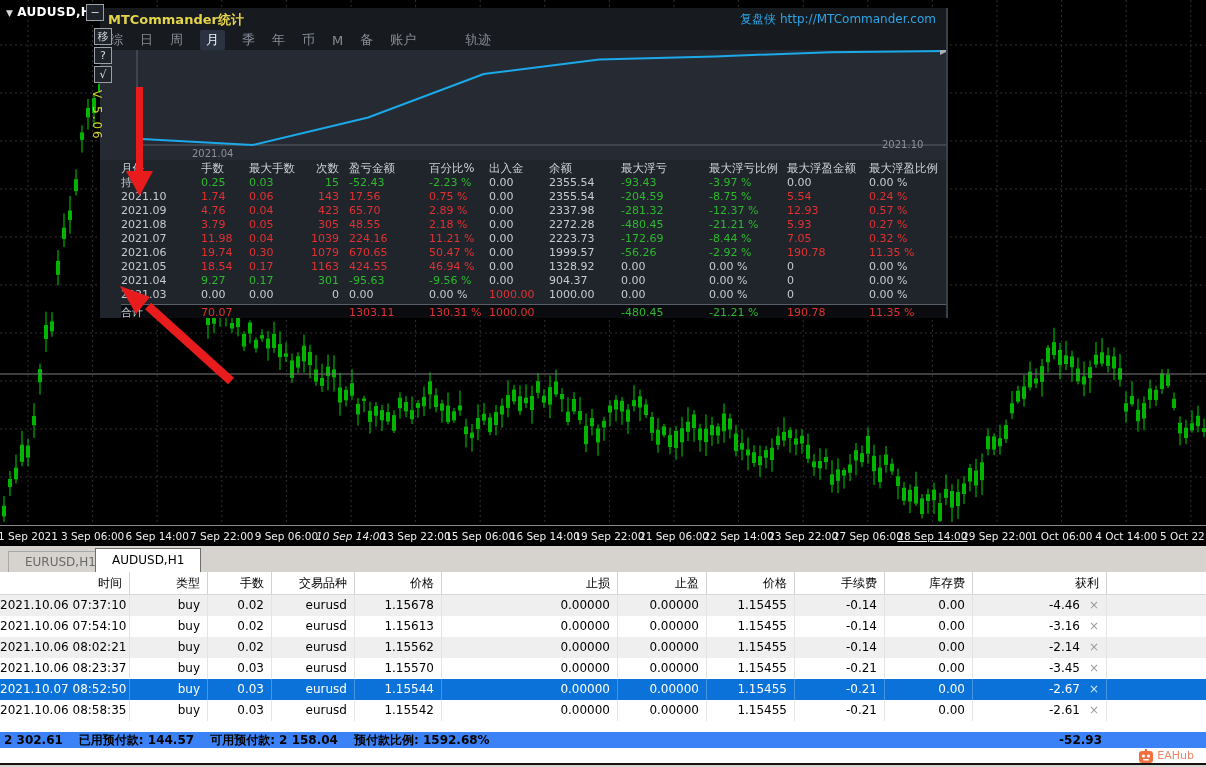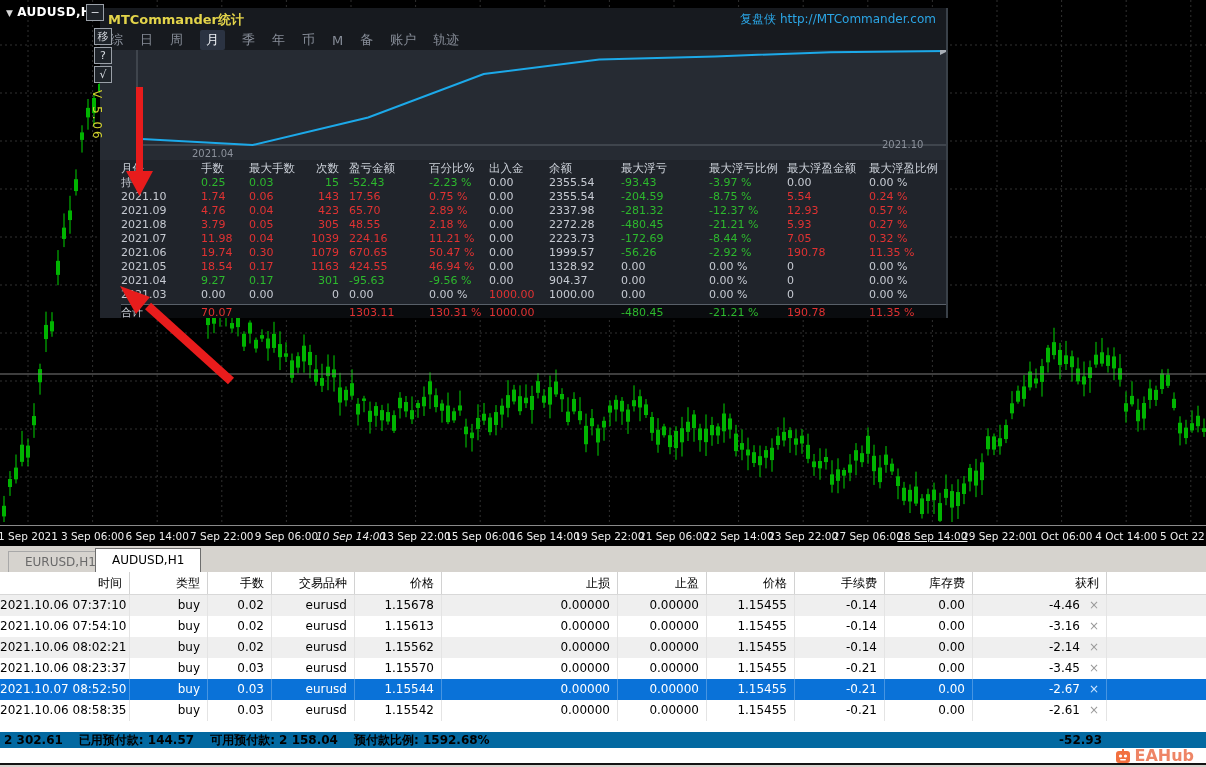--- a/index.html
+++ b/index.html
@@ -24,21 +24,21 @@
   
   #panel{position:absolute;left:100px;top:8px;width:848px;height:310px;background:#171a1f;z-index:10;
     border-right:2px solid #3a4149;overflow:hidden}
   #panel-titlebar{position:absolute;left:0;top:0;right:0;height:20px}
   #panel-title{position:absolute;left:8px;top:3px;color:#e3d44a;font-size:13px;font-weight:700}
   #panel-brand{position:absolute;right:10px;top:3px;color:#2ba6e6;font-size:12px}
   #panel-menu{position:absolute;left:10px;top:22px;right:10px;height:20px;display:flex;align-items:center;gap:17px;
     color:#868c97;font-size:13px}
   .menu-item{cursor:default}
   .menu-item.sel{background:#2b3342;color:#eef1f6;padding:1px 6px;border-radius:2px}
-  .menu-track{}
+  .menu-track{margin-left:32px}
   #panel-chart{position:absolute;left:0;top:42px;width:848px;height:110px;background:#262b33}
   .axis-lab{position:absolute;color:#8b919b;font-size:10px;z-index:11}
   #lab-first{left:92px;top:140px}
   #lab-last{left:782px;top:131px}
 
   #stats-table{position:absolute;left:0;top:152px;right:0;bottom:0;background:#20242b;padding-left:21px}
   .srow{display:grid;grid-template-columns:80px 48px 47px 45px 88px 60px 60px 72px 88px 78px 82px 1fr;
     height:14px;line-height:14px;font-size:11px;white-space:nowrap}
   .srow.shead{height:16px;line-height:16px;font-size:11.5px;color:#ccd1d9}
   .srow>*:nth-child(4){text-align:right;padding-right:2px}
@@ -64,27 +64,27 @@
   .tcell{text-align:right;padding-right:7px;border-right:1px solid #e4e4e4;overflow:hidden;white-space:nowrap}
   .thead .tcell{border-right-color:#d2d2d2}
   .tcell.fill{border-right:none}
   .trow.alt{background:#efefef}
   .trow.sel{background:#0a72d8;color:#fff}
   .trow.sel .tcell{border-right-color:rgba(255,255,255,.25)}
   .profit-cell{position:relative;padding-right:26px}
   .close-x{position:absolute;right:7px;top:0;color:#9a9a9a;font-size:12px;cursor:default}
   .sel .close-x{color:#cfe6ff}
 
-  #statusbar{position:absolute;left:0;top:186px;width:100%;height:16px;background:#0369a1;display:flex;gap:16px;
+  #statusbar{position:absolute;left:0;top:186px;width:100%;height:16px;background:#3b82f6;display:flex;gap:16px;
     align-items:center;padding-left:4px;font-size:12px;font-weight:700}
   #status-profit{position:absolute;right:104px;top:186px;height:16px;line-height:16px;font-size:12px;font-weight:700}
   #footer{position:absolute;left:0;top:202px;width:100%;height:15px;background:#fff}
   #bottom-line{position:absolute;left:0;top:217px;width:100%;height:2px;background:#141414}
   #eahub{position:absolute;right:12px;top:0;height:15px;display:flex;align-items:center;gap:4px}
-  #eahub-text{color:#ee8566;font-size:16px;font-weight:700}
+  #eahub-text{color:#ee8566;font-size:11px;font-weight:400}
 </style>
 </head>
 <body>
 
 <div id="screen">
 
   <svg id="bg-svg" width="1206" height="525">
       <line x1="28" y1="0" x2="28" y2="524" stroke="#303030" stroke-dasharray="2,3"></line>
       <line x1="92.6" y1="0" x2="92.6" y2="524" stroke="#303030" stroke-dasharray="2,3"></line>
       <line x1="157.2" y1="0" x2="157.2" y2="524" stroke="#303030" stroke-dasharray="2,3"></line>

